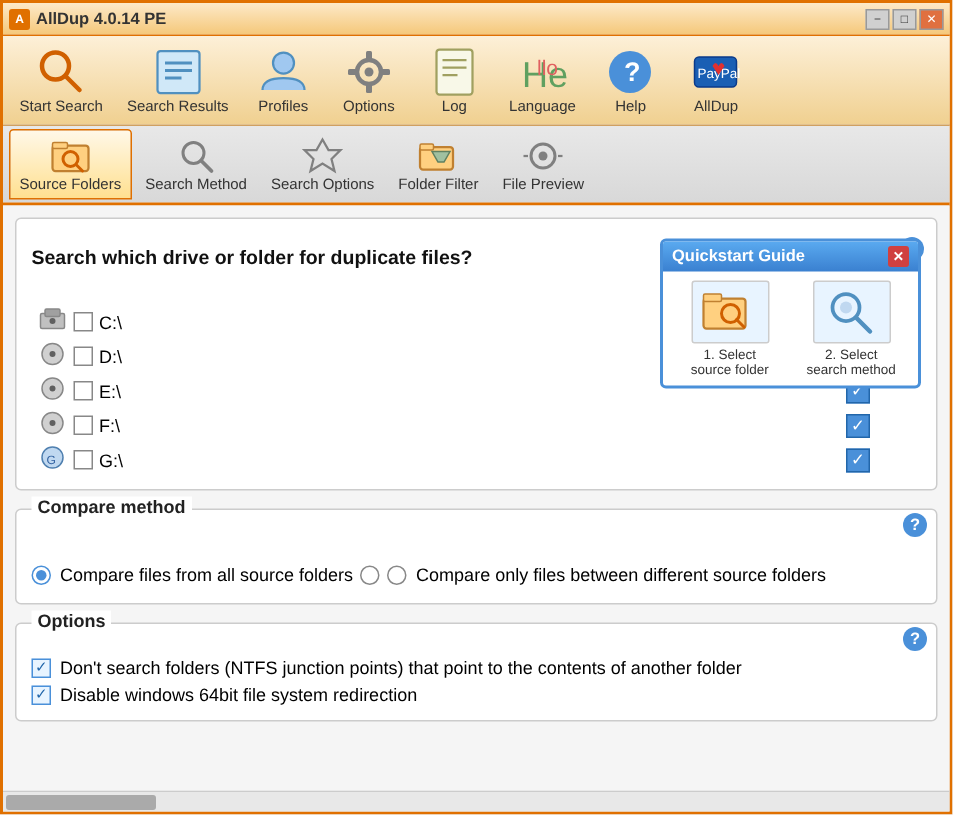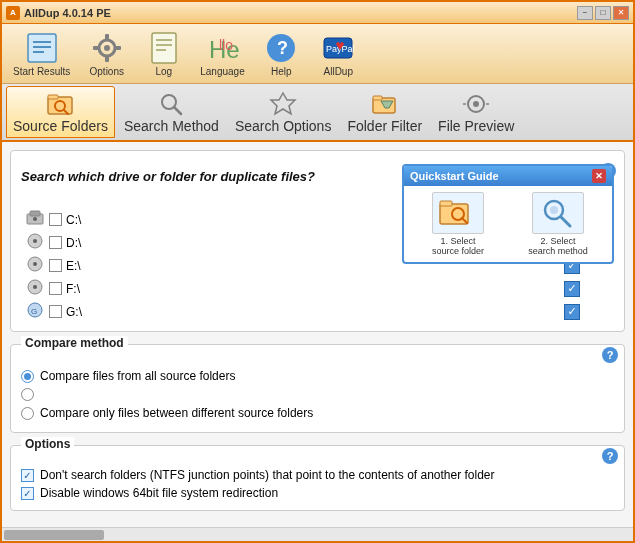--- a/index.html
+++ b/index.html
@@ -114,21 +114,21 @@
       background: linear-gradient(to bottom, #fff8e8, #ffe090);
       border-color: #e07000;
       border-radius: 3px 3px 0 0;
     }
     .sub-icon {
       width: 28px; height: 28px;
       display: flex; align-items: center; justify-content: center;
       font-size: 18px;
     }
     .sub-label {
-      font-size: 14px;
+      font-size: 10px;
       color: #333;
       text-align: right;
       white-space: nowrap;
     }
 
     
     .content {
       flex: 1;
       padding: 8px;
       overflow-y: auto;
@@ -157,21 +157,20 @@
     .section-body {
       padding: 12px 10px 8px 10px;
     }
 
     
     .source-header {
       font-size: 13px;
       font-weight: bold;
       color: #111;
       margin-bottom: 8px;
-      font-style: italic;
     }
     .drives-area {
       display: flex;
       gap: 0;
       position: relative;
     }
     .drives-list {
       flex: 1;
     }
     .drives-header {
@@ -206,21 +205,21 @@
       display: flex; align-items: center; justify-content: center;
       color: white; font-size: 11px;
       margin-right: 30px;
     }
 
     
     .quickstart {
       position: absolute;
       right: 0;
       top: -5px;
-      width: 212px;
+      width: 174px;
       background: white;
       border: 2px solid #4a90d9;
       border-radius: 4px;
       z-index: 10;
     }
     .quickstart-header {
       background: linear-gradient(to bottom, #5aaaf0, #3a80d0);
       color: white;
       font-size: 11px;
       font-weight: bold;
@@ -260,21 +259,21 @@
     .qs-label {
       font-size: 9px;
       text-align: center;
       color: #333;
       margin-top: 2px;
     }
 
     
     .radio-group {
       display: flex;
-      flex-direction: column;
+      flex-direction: row;
       gap: 5px;
       padding: 4px 0;
     }
     .radio-row {
       display: flex;
       align-items: center;
       gap: 6px;
       font-size: 12px;
     }
     .radio-circle {
@@ -360,27 +359,45 @@
       <div class="title-btn">−</div>
       <div class="title-btn">□</div>
       <div class="title-btn close">✕</div>
     </div>
   </div>
 
   <div class="toolbar">
     <div class="toolbar-btn">
       <div class="toolbar-icon">
         <svg width="36" height="36" viewBox="0 0 36 36">
+          <circle cx="14" cy="14" r="9" fill="none" stroke="#d06000" stroke-width="3"></circle>
+          <line x1="21" y1="21" x2="30" y2="30" stroke="#d06000" stroke-width="3" stroke-linecap="round"></line>
+        </svg>
+      </div>
+      <span class="toolbar-label">Start Search</span>
+    </div>
+    <div class="toolbar-btn">
+      <div class="toolbar-icon">
+        <svg width="36" height="36" viewBox="0 0 36 36">
           <rect x="4" y="4" width="28" height="28" rx="2" fill="#d0e8f8" stroke="#5090c0" stroke-width="1.5"></rect>
           <line x1="9" y1="12" x2="27" y2="12" stroke="#5090c0" stroke-width="2"></line>
           <line x1="9" y1="17" x2="27" y2="17" stroke="#5090c0" stroke-width="2"></line>
           <line x1="9" y1="22" x2="20" y2="22" stroke="#5090c0" stroke-width="2"></line>
         </svg>
       </div>
-      <span class="toolbar-label">Start Results</span>
+      <span class="toolbar-label">Search Results</span>
+    </div>
+    <div class="toolbar-btn">
+      <div class="toolbar-icon">
+        <svg width="36" height="36" viewBox="0 0 36 36">
+          <circle cx="18" cy="12" r="7" fill="#a0c8f0" stroke="#5090c0" stroke-width="1.5"></circle>
+          <path d="M4 30 Q4 22 18 22 Q32 22 32 30" fill="#a0c8f0" stroke="#5090c0" stroke-width="1.5"></path>
+        </svg>
+      </div>
+      <span class="toolbar-label">Profiles</span>
     </div>
     <div class="toolbar-btn">
       <div class="toolbar-icon">
         <svg width="36" height="36" viewBox="0 0 36 36">
           <circle cx="18" cy="18" r="8" fill="none" stroke="#808080" stroke-width="3"></circle>
           <circle cx="18" cy="18" r="3" fill="#808080"></circle>
           <rect x="16" y="4" width="4" height="6" rx="1" fill="#808080"></rect>
           <rect x="16" y="26" width="4" height="6" rx="1" fill="#808080"></rect>
           <rect x="4" y="16" width="6" height="4" rx="1" fill="#808080"></rect>
           <rect x="26" y="16" width="6" height="4" rx="1" fill="#808080"></rect>
@@ -586,21 +603,21 @@
                 <div class="qs-label">2. Select<br>search method</div>
               </div>
             </div>
           </div>
 
           <div class="help-icon" style="position:absolute; right:-2px; top:2px;">?</div>
         </div>
       </div>
     </div>
 
-    <div class="section" style="padding-top:8px; margin-top:12px;">
+    <div class="section" style="padding-top:20px; margin-top:12px;">
       <span class="section-title">Compare method</span>
       <div class="help-icon" style="position:absolute; right:6px; top:10px;">?</div>
       <div class="section-body">
         <div class="radio-group">
           <div class="radio-row">
             <div class="radio-circle checked"></div>
             <span>Compare files from all source folders</span>
           </div>
           <div class="radio-row">
             <div class="radio-circle"></div>

